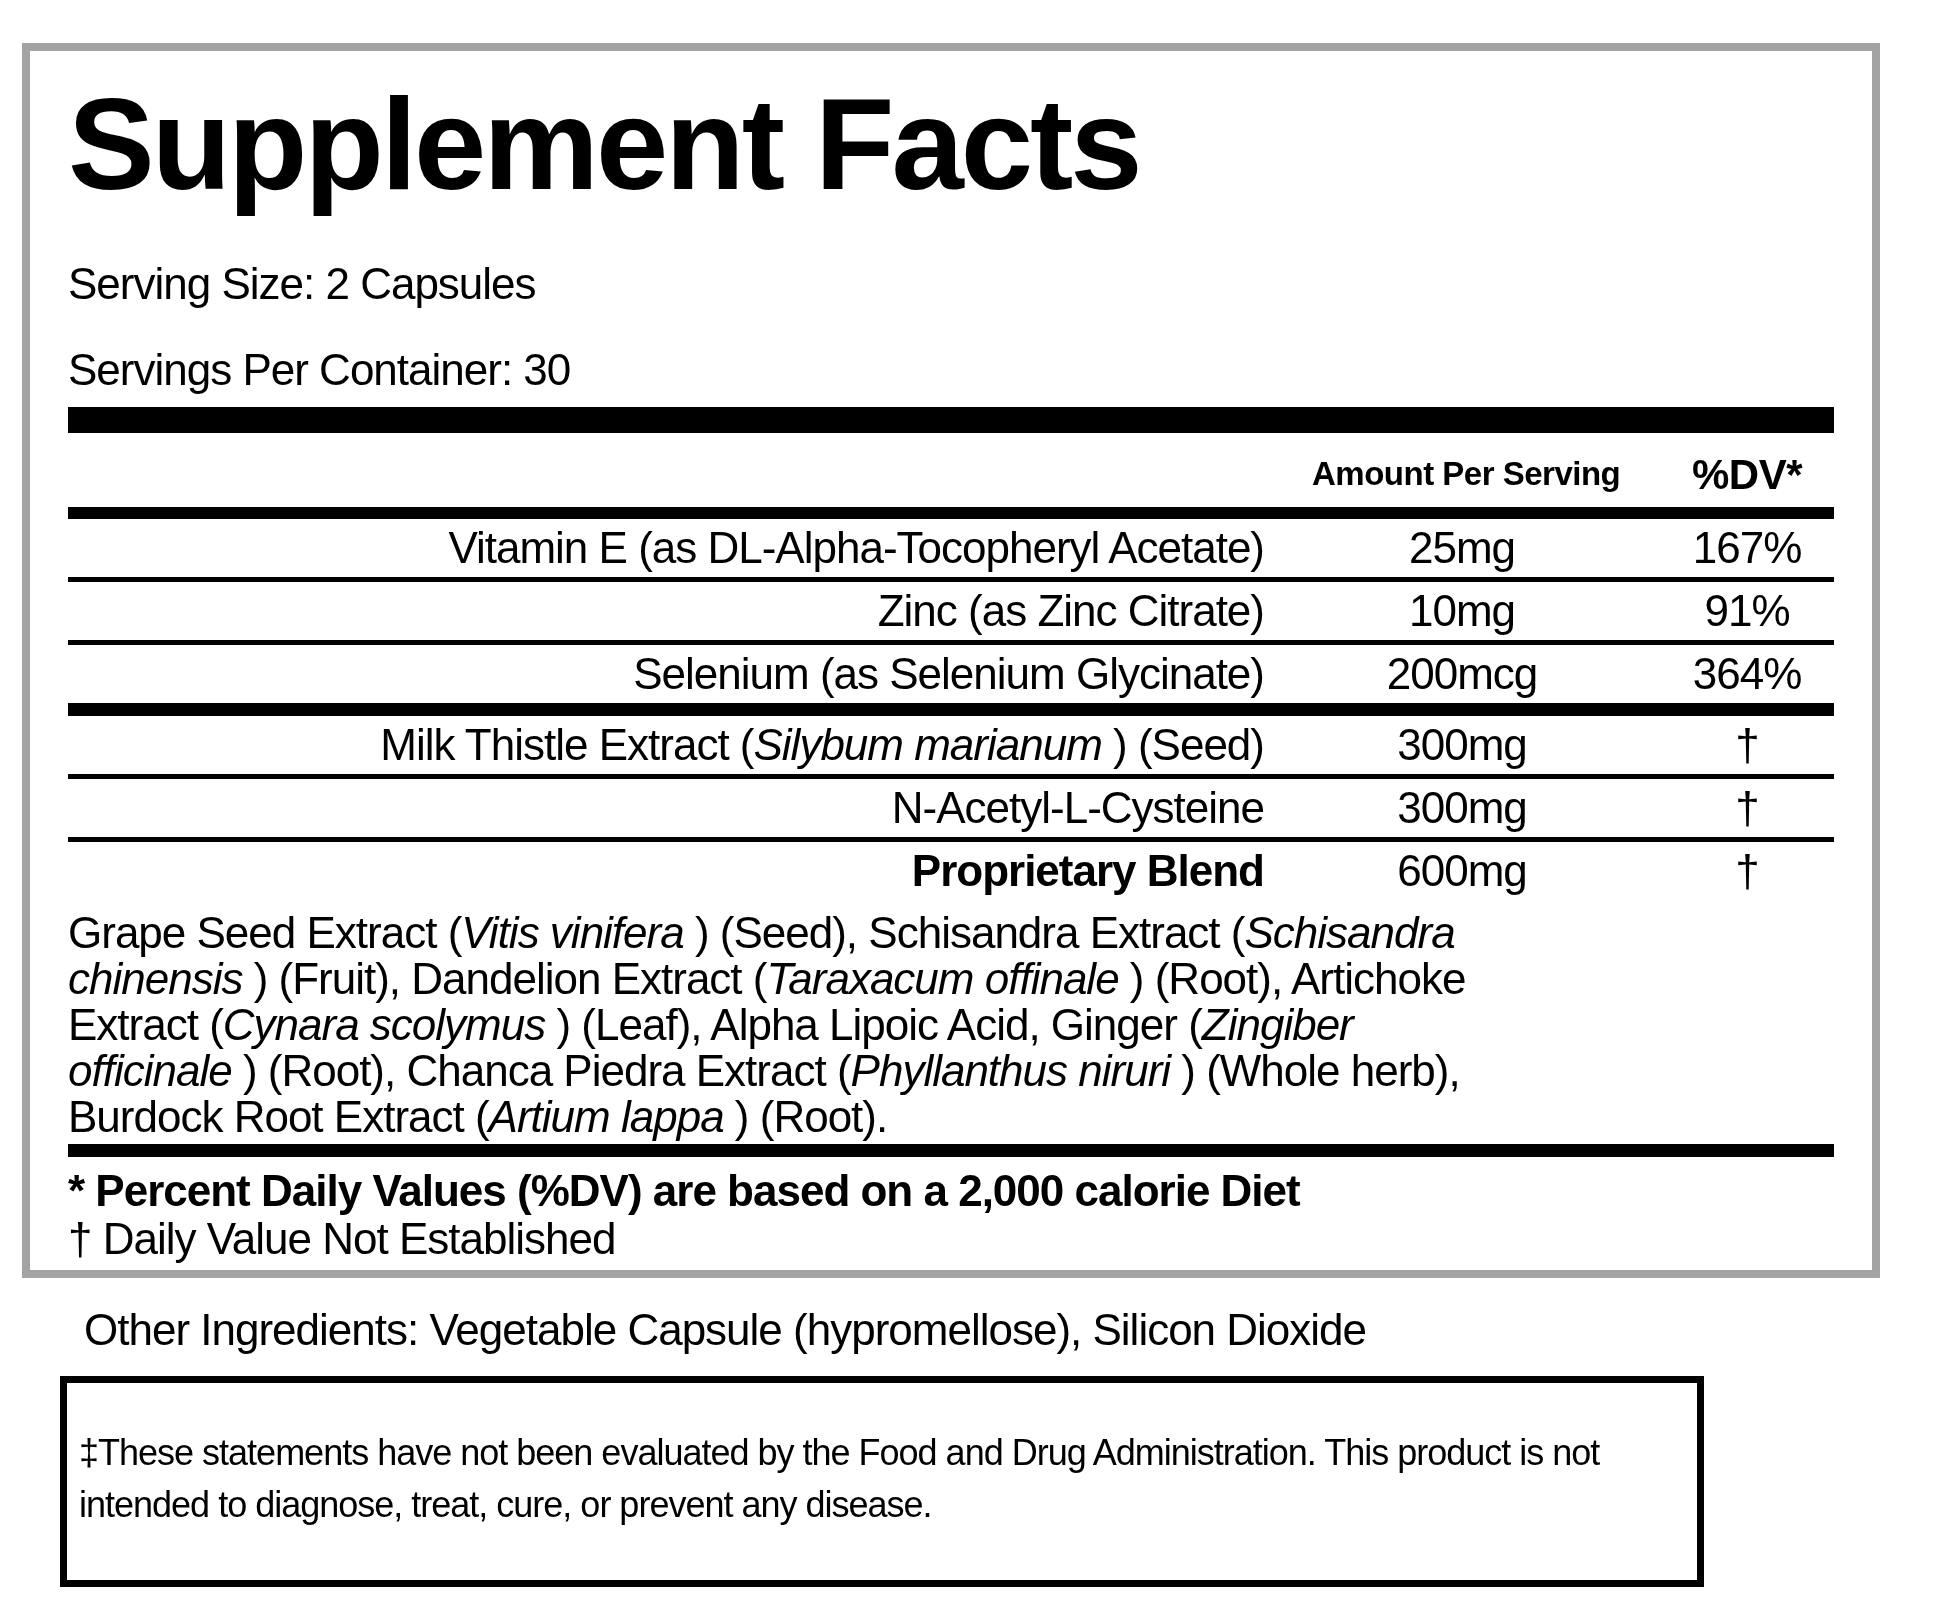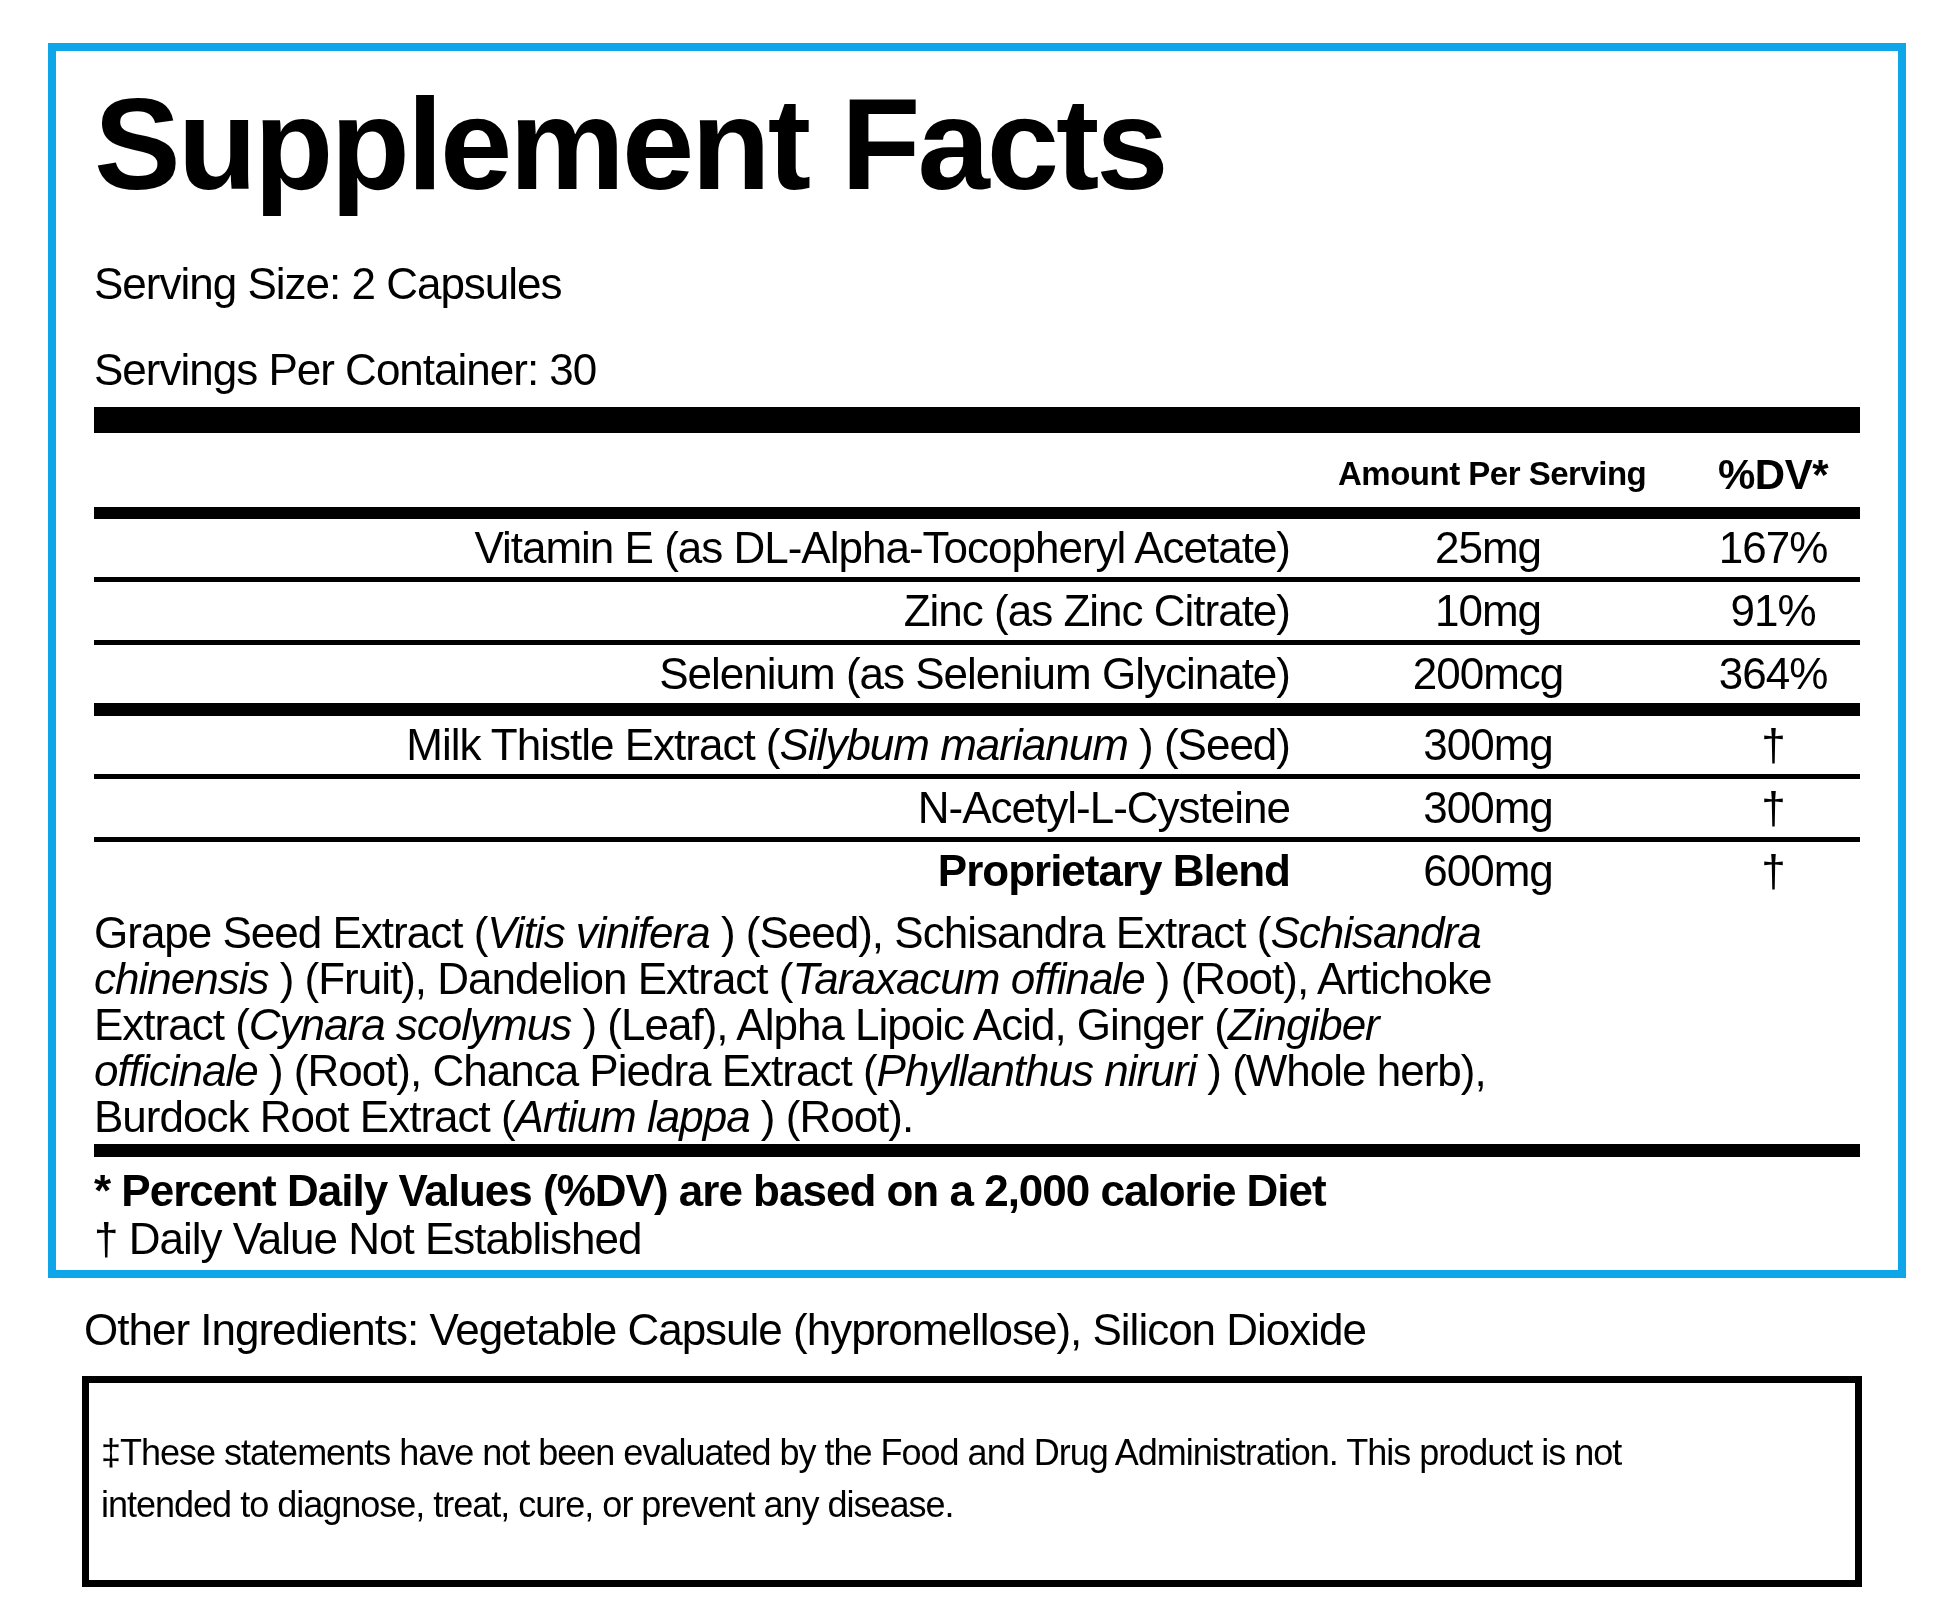--- a/index.html
+++ b/index.html
@@ -10,25 +10,25 @@
     background: #ffffff;
     font-family: "Liberation Sans", "DejaVu Sans", sans-serif;
     color: #000000;
     position: relative;
     overflow: hidden;
   }
   * { box-sizing: border-box; }
 
   .main-box {
     position: absolute;
-    left: 48px;
+    left: 22px;
     top: 43px;
     width: 1858px;
     height: 1235px;
-    border: 8px solid #0ea5e9;
+    border: 8px solid #a3a3a3;
     padding: 0 38px;
     background: #fff;
     overflow: hidden;
   }
 
   .title {
     margin-top: 24px;
     font-size: 130px;
     line-height: 138px;
     font-weight: bold;
@@ -76,23 +76,23 @@
     left: 84px;
     top: 1307px;
     font-size: 44px;
     letter-spacing: -1px;
     line-height: 46px;
     white-space: nowrap;
   }
 
   .disclaimer-box {
     position: absolute;
-    left: 82px;
+    left: 60px;
     top: 1376px;
-    width: 1780px;
+    width: 1644px;
     height: 211px;
     border: 7px solid #000;
     padding: 44px 12px 0 12px;
     background: #fff;
   }
   .disclaimer-line {
     font-size: 36px;
     letter-spacing: -1px;
     line-height: 52px;
     white-space: nowrap;

